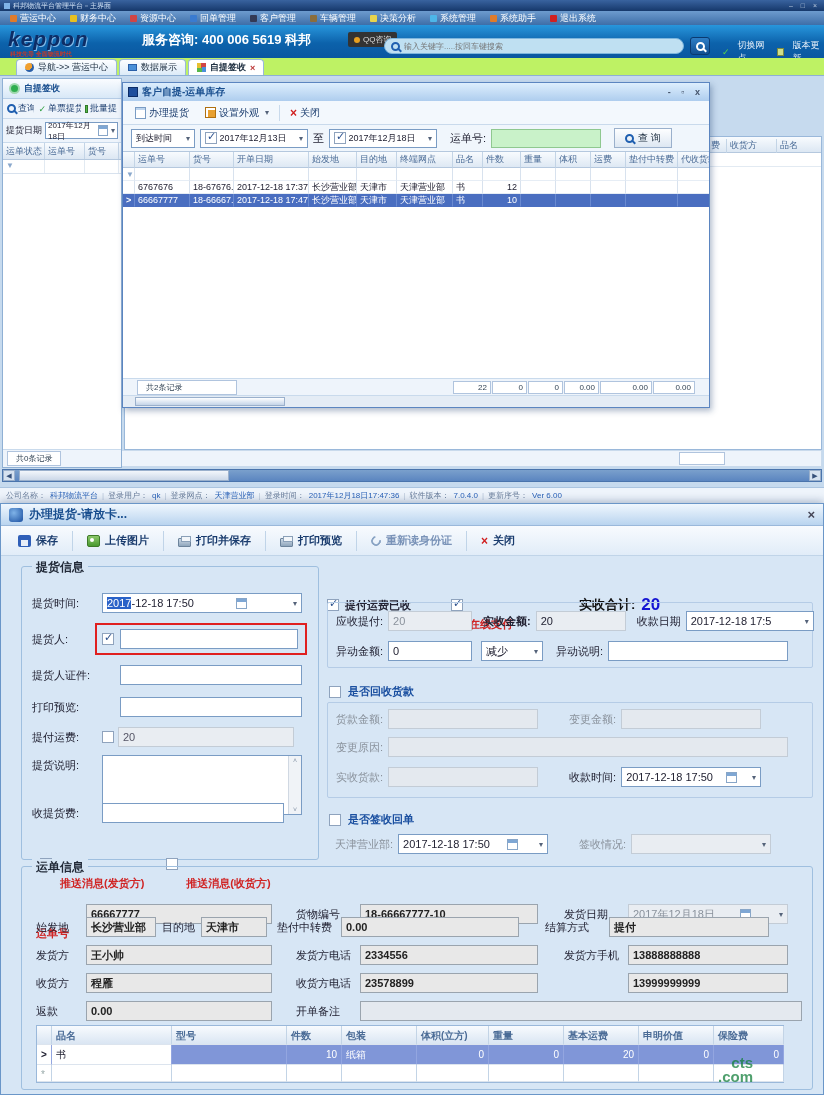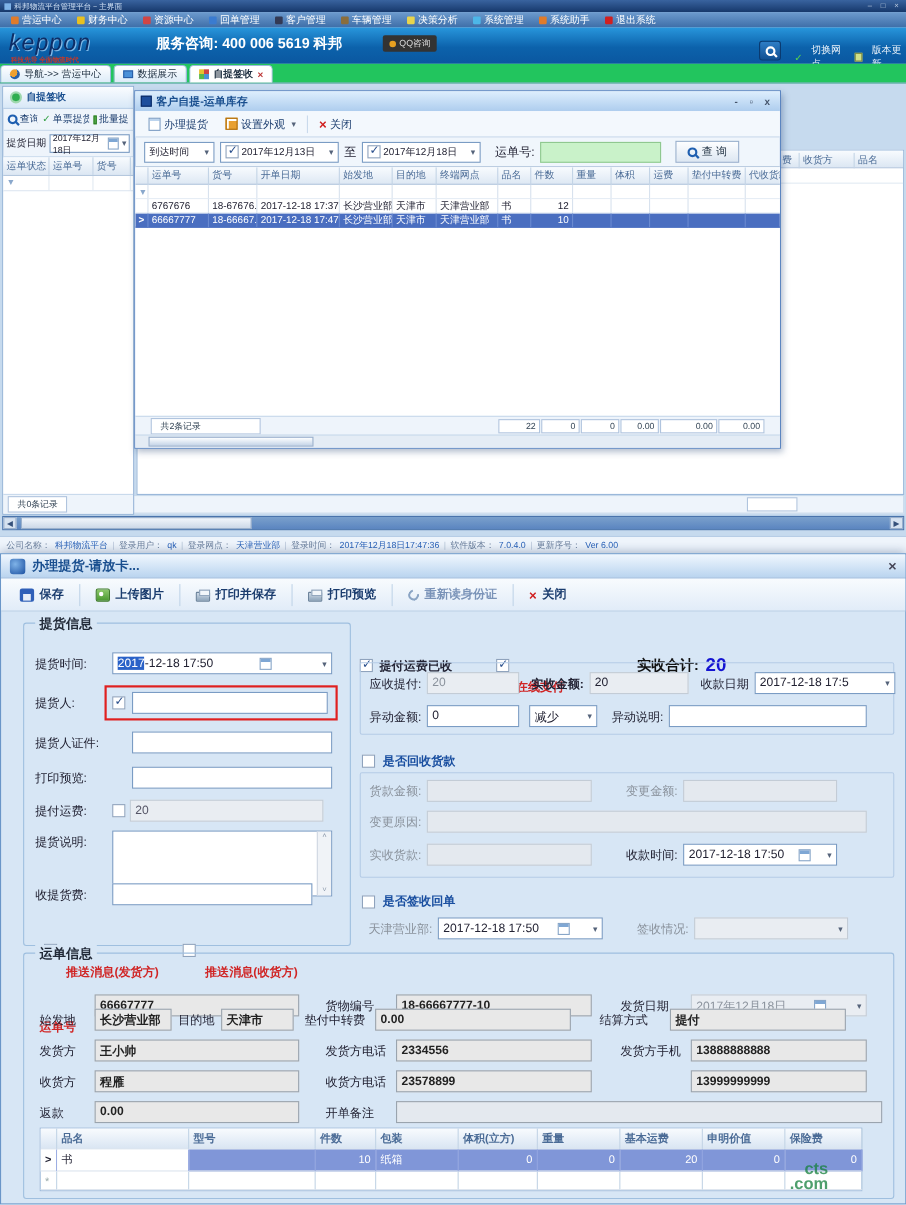--- a/index.html
+++ b/index.html
@@ -32,21 +32,21 @@
         display:flex; align-items:center; padding:0 4px; }
   .titlebar .winctl { margin-left:auto; letter-spacing:3px; font-size:7px; color:#b9c9de; }
   .appicon { width:6px; height:6px; background:#7fb3e8; margin-right:3px; }
   .menubar { left:0; top:11px; width:824px; height:14px;
         background:linear-gradient(#6d9bce,#3e6ea8); display:flex; align-items:center;
         gap:14px; padding:0 10px; color:#fff; font-size:9px; }
   .menubar .mitem { display:flex; align-items:center; gap:3px; white-space:nowrap; cursor:default; }
   .mico { width:7px; height:7px; border-radius:1px; }
   .banner { left:0; top:25px; width:824px; height:33px;
         background:linear-gradient(180deg,#2896dc 0%,#0c62ab 55%,#0a57a0 100%); }
-  .logo { position:absolute; left:8px; top:2px; font-size:21px; font-weight:normal;
+  .logo { position:absolute; left:8px; top:2px; font-size:21px; font-weight:bold;
         font-style:italic; color:#0d2d66; letter-spacing:1px;
         text-shadow:1px 1px 0 #7fb9e8; }
   .tagline { position:absolute; left:10px; top:25px; font-size:6px; color:#c23a2a; font-weight:bold; }
   .service { position:absolute; left:142px; top:6px; color:#fff; font-weight:bold; font-size:13px; }
   .qqbadge { position:absolute; left:348px; top:7px; background:#333; color:#ddd;
         font-size:8px; padding:2px 6px; border-radius:2px; display:flex; gap:3px; align-items:center;}
   .qqdot { width:6px; height:6px; background:#e8a020; border-radius:50%; }
   .bsearch { position:absolute; left:384px; top:13px; width:300px; height:16px;
         background:#bfe0f2; border:1px solid #7db6dd; border-radius:8px;
         display:flex; align-items:center; padding:0 6px; gap:4px; }
@@ -54,22 +54,22 @@
         font-size:8px; color:#4a7aa0; }
   .bsearch-go { position:absolute; left:690px; top:12px; width:20px; height:18px;
         background:linear-gradient(#2e7ec6,#115092); border:1px solid #0a3a70;
         border-radius:3px; display:flex; align-items:center; justify-content:center; }
   .bsearch-go .mag { border-color:#fff; } .bsearch-go .mag::after { background:#fff; }
   .blinks { position:absolute; left:722px; top:14px; display:flex; gap:8px;
         color:#eaf2fa; font-size:9px; align-items:center; }
   .blinks .chk { color:#57d84a; font-weight:bold; }
   .blinks .vico { width:8px; height:8px; background:#cfe08a; border:1px solid #7a8a40; }
 
-  .tabbar { left:0; top:58px; width:824px; height:18px; background:#22c55e;
-        border-bottom:1px solid #8fb0d4; display:flex; align-items:flex-end; padding-left:0; gap:2px; }
+  .tabbar { left:0; top:58px; width:824px; height:18px; background:#bef264;
+        border-bottom:1px solid #8fb0d4; display:flex; align-items:flex-end; padding-left:16px; gap:2px; }
   .tab { display:flex; align-items:center; gap:4px; font-size:9px; color:#234;
         background:linear-gradient(#fdfeff,#dcebf8); border:1px solid #9ab8da;
         border-bottom:none; border-radius:4px 4px 0 0; padding:2px 8px; height:16px; }
   .tab.active { background:#fff; font-weight:bold; }
   .tico1 { width:9px; height:9px; border-radius:50%; background:radial-gradient(circle at 35% 35%, #f0a030 45%, #2a5fa8 46%); }
   .tico2 { width:9px; height:7px; background:#4a90d8; border:1px solid #2a5fa8; }
   .tico3 { width:9px; height:9px; background:conic-gradient(#d04545 0 25%,#4a90d8 0 50%,#57b84a 0 75%,#e8c030 0); }
   .tabx { color:#b33; font-weight:bold; font-size:9px; }
 
   
@@ -278,20 +278,24 @@
 </div>
 
 <div class="abs banner">
   <span class="logo">keppon</span>
   <span class="tagline">科技先导 全面物流时代</span>
   <span class="service">服务咨询: 400 006 5619 科邦</span>
   <span class="qqbadge">
       <span class="qqdot"></span>
       <span>QQ咨询</span>
     </span>
+  <span class="bsearch">
+    <span class="mag"></span>
+    <input placeholder="输入关键字.....按回车键搜索" style="">
+  </span>
   <span class="bsearch-go">
       <span class="mag"></span>
     </span>
   <span class="blinks">
     <span class="chk">✓</span>
     <span>切换网点</span>
     <span class="vico"></span>
     <span>版本更新</span>
   </span>
 </div>

